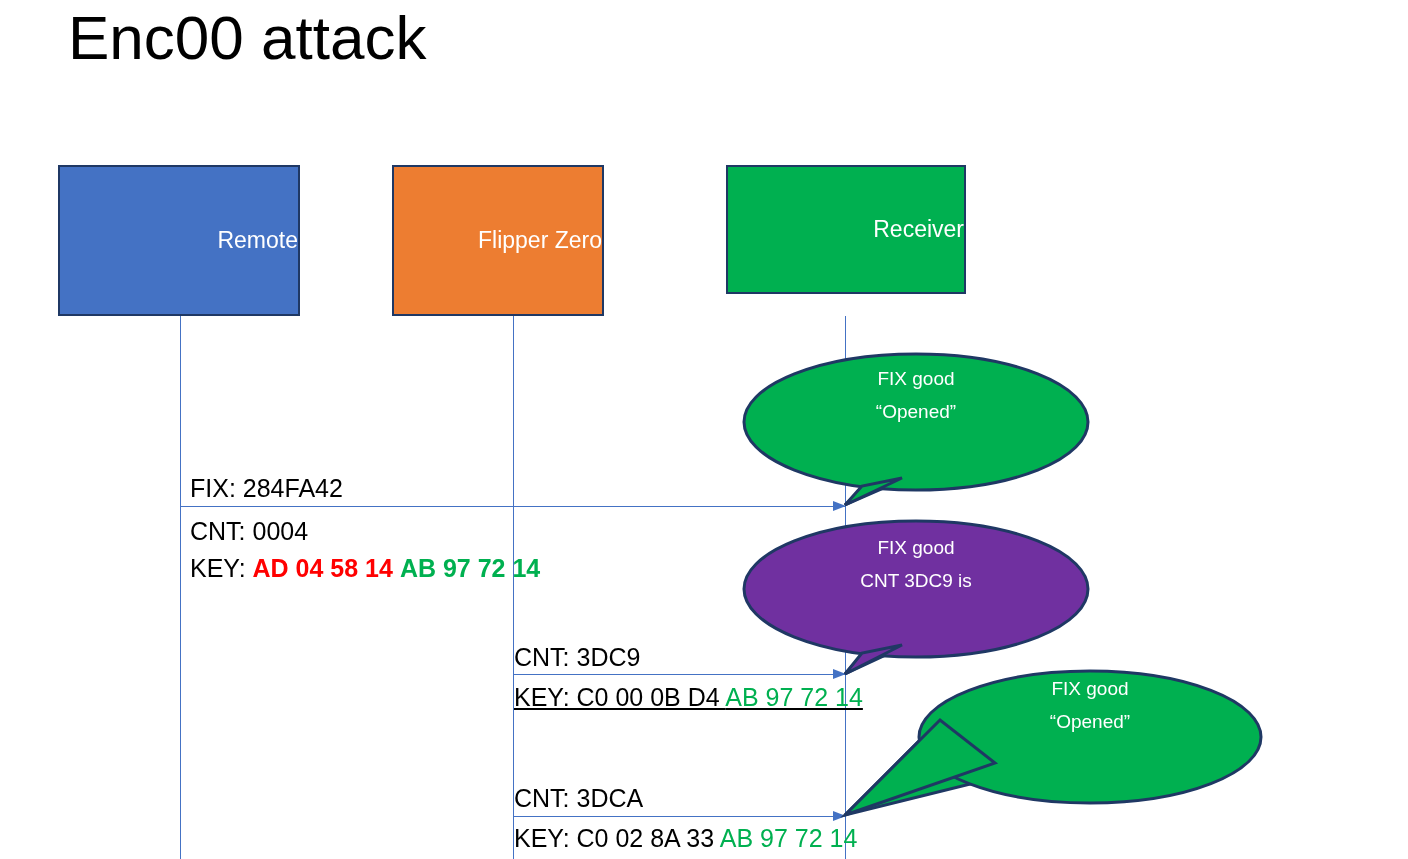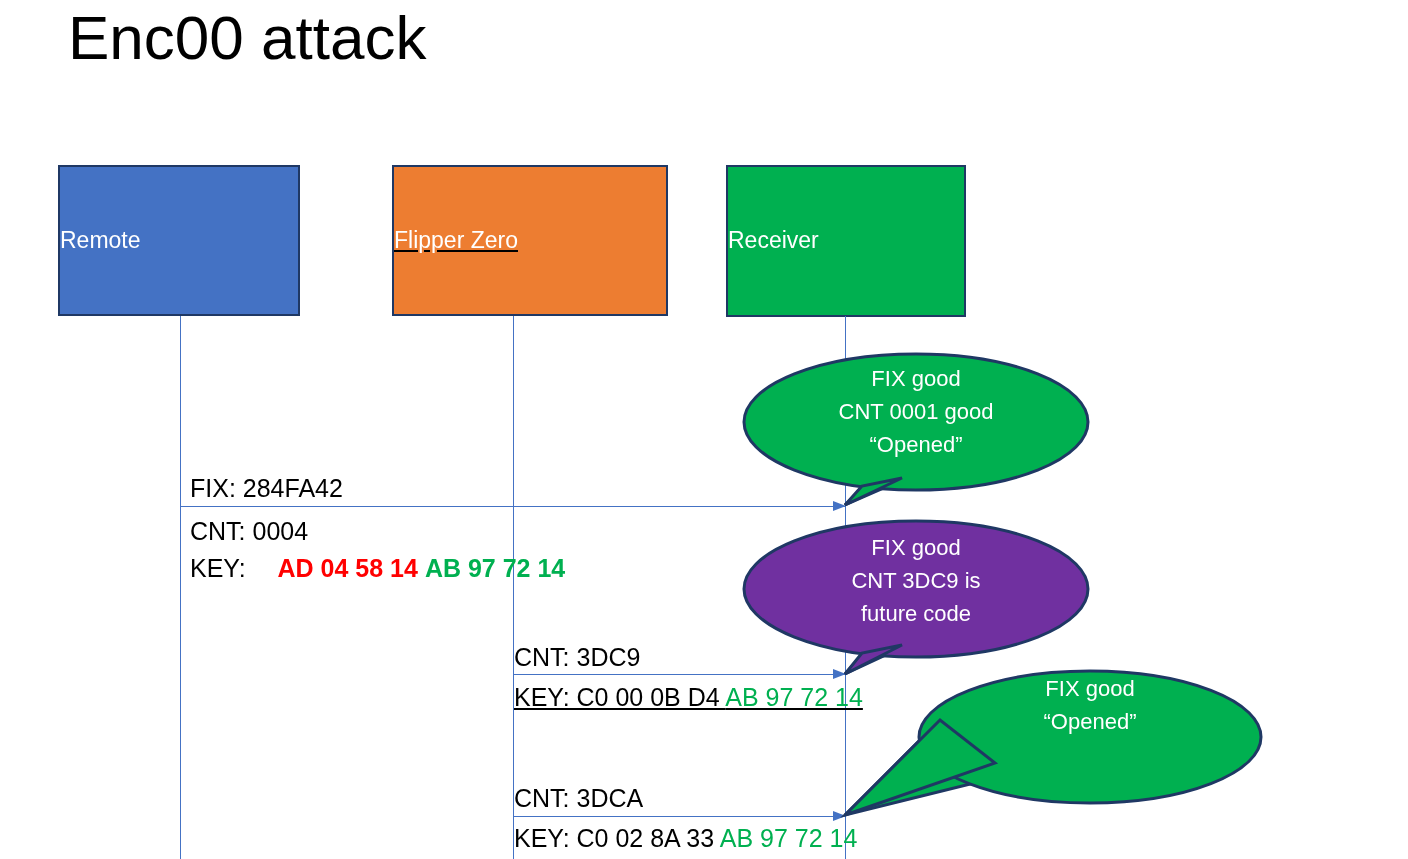--- a/index.html
+++ b/index.html
@@ -28,32 +28,32 @@
     white-space: nowrap;
   }
 
   
   .actor-box {
     position: absolute;
     box-sizing: border-box;
     border: 2px solid #1f3864;
     display: flex;
     align-items: center;
-    justify-content: flex-start;
+    justify-content: flex-end;
   }
   .actor-label {
     color: #ffffff;
     font-size: 23px;
     line-height: 1.1;
     text-align: center;
     white-space: nowrap;
   }
   #actor-remote       { left: 58px;  top: 165px; width: 242px; height: 151px; background: #4472c4; }
-  #actor-flipper      { left: 392px; top: 165px; width: 276px; height: 151px; background: #ed7d31; text-decoration: underline; }
-  #actor-receiver     { left: 726px; top: 165px; width: 240px; height: 152px; background: #00b050; }
+  #actor-flipper      { left: 392px; top: 165px; width: 212px; height: 151px; background: #ed7d31; }
+  #actor-receiver     { left: 726px; top: 165px; width: 240px; height: 129px; background: #00b050; }
 
   
   .lifeline {
     position: absolute;
     width: 1px;
     background: #4472c4;
   }
   #lifeline-remote   { left: 180px; top: 316px; height: 543px; }
   #lifeline-flipper  { left: 513px; top: 316px; height: 543px; }
   #lifeline-receiver { left: 845px; top: 316px; height: 543px; }
@@ -88,37 +88,37 @@
     color: #000000;
   }
   #msg1-fix  { left: 190px; top: 468px; }
   #msg1-cnt  { left: 190px; top: 511px; }
   #msg1-key  { left: 190px; top: 548px; }
   #msg2-cnt  { left: 514px; top: 637px; }
   #msg2-key  { left: 514px; top: 677px; text-decoration: underline; }
   #msg3-cnt  { left: 514px; top: 778px; }
   #msg3-key  { left: 514px; top: 818px; }
 
-  .hex-red   { color: #ff0000; margin-left: 25px; }
+  .hex-red   { color: #ff0000; }
   .hex-green { color: #00b050; margin-top: 16px; }
   .bold      { font-weight: bold; }
 
   
   .callout {
     position: absolute;
   }
   .callout svg { display: block; overflow: visible; }
   .callout-text {
     position: absolute;
     left: 0;
     top: 0;
     width: 100%;
     text-align: center;
     color: #ffffff;
-    font-size: 22px;
+    font-size: 19px;
     line-height: 33px;
     pointer-events: none;
   }
   #callout-1 { left: 742px; top: 352px; width: 348px; height: 158px; }
   #callout-1 .callout-text { padding-top: 10px; }
   #callout-2 { left: 742px; top: 519px; width: 348px; height: 160px; }
   #callout-2 .callout-text { padding-top: 12px; }
   #callout-3 { left: 845px; top: 665px; width: 418px; height: 152px; }
   #callout-3 .callout-text { padding-top: 7px; padding-left: 72px; box-sizing: border-box; }
 </style>
@@ -156,35 +156,33 @@
 <div class="msg-text" id="msg3-key"><span>KEY: C0 02 8A 33 </span><span class="hex-green">AB 97 72 14</span></div>
 
 <div class="callout" id="callout-1">
   <svg width="348" height="158" viewBox="0 0 348 158">
     <path d="M 120 136 L 103 153 L 174 122 L 148 131 Z" fill="#00b050" stroke="#1f3864" stroke-width="3"></path>
     <ellipse cx="174" cy="70" rx="172" ry="68" fill="#00b050" stroke="#1f3864" stroke-width="3"></ellipse>
     <path d="M 120 134 L 103 153 L 160 126 Z" fill="#00b050" stroke="#1f3864" stroke-width="3"></path>
   </svg>
   <div class="callout-text">
     <div>FIX good</div>
-    <div>CNT 0001 good</div>
     <div>“Opened”</div>
   </div>
 </div>
 
 <div class="callout" id="callout-2">
   <svg width="348" height="160" viewBox="0 0 348 160">
     <path d="M 120 136 L 103 155 L 174 122 L 148 131 Z" fill="#7030a0" stroke="#1f3864" stroke-width="3"></path>
     <ellipse cx="174" cy="70" rx="172" ry="68" fill="#7030a0" stroke="#1f3864" stroke-width="3"></ellipse>
     <path d="M 120 134 L 103 155 L 160 126 Z" fill="#7030a0" stroke="#1f3864" stroke-width="3"></path>
   </svg>
   <div class="callout-text">
     <div>FIX good</div>
     <div>CNT 3DC9 is</div>
-    <div>future code</div>
   </div>
 </div>
 
 <div class="callout" id="callout-3">
   <svg width="418" height="152" viewBox="0 0 418 152">
     <path d="M 90 60 L 0 150 L 170 108 Z" fill="#00b050" stroke="#1f3864" stroke-width="3"></path>
     <ellipse cx="245" cy="72" rx="171" ry="66" fill="#00b050" stroke="#1f3864" stroke-width="3"></ellipse>
     <path d="M 95 55 L 0 150 L 150 98 Z" fill="#00b050" stroke="#1f3864" stroke-width="3"></path>
   </svg>
   <div class="callout-text">

